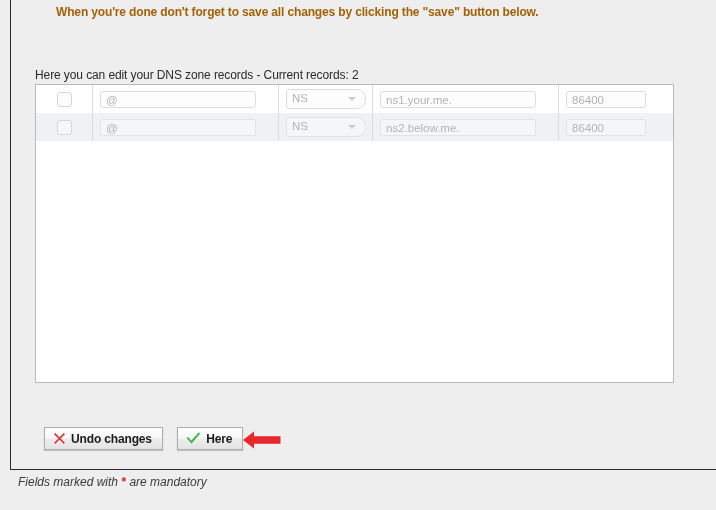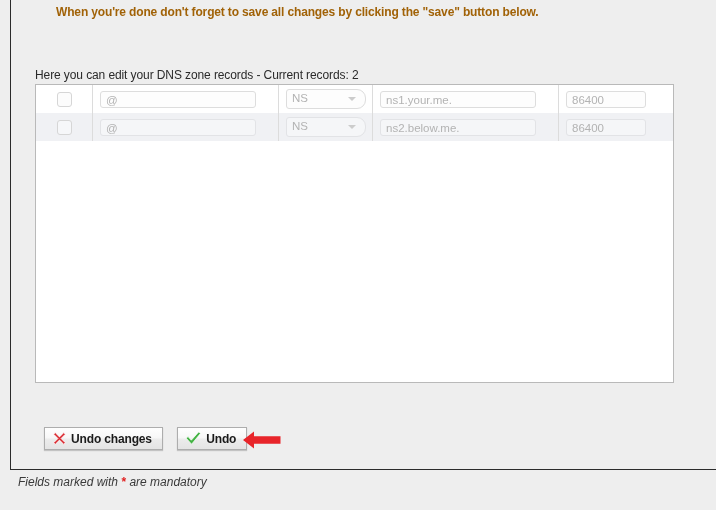--- a/index.html
+++ b/index.html
@@ -304,21 +304,21 @@
       </span>
       <span class="lbl">Undo changes</span>
     </span>
 
     <span class="btn">
       <span>
         <svg width="17" height="15" viewBox="0 0 17 15">
           <path d="M1.2 7.2 L3.0 5.6 L6.3 9.2 L13.6 1.0 L15.6 2.3 L6.6 13.2 Z" fill="#44b344" stroke="#ffffff" stroke-width="0.7" stroke-linejoin="round"></path>
         </svg>
       </span>
-      <span class="lbl">Undo</span>
+      <span class="lbl">Here</span>
     </span>
 
   </div>
 
   <span id="annotation-arrow">
     <svg width="38" height="18" viewBox="0 0 38 18">
       <path d="M0 9 L11 0.5 L11 5.2 L37.5 5.2 L37.5 12.8 L11 12.8 L11 17.5 Z" fill="#e8252a"></path>
     </svg>
   </span>
 

